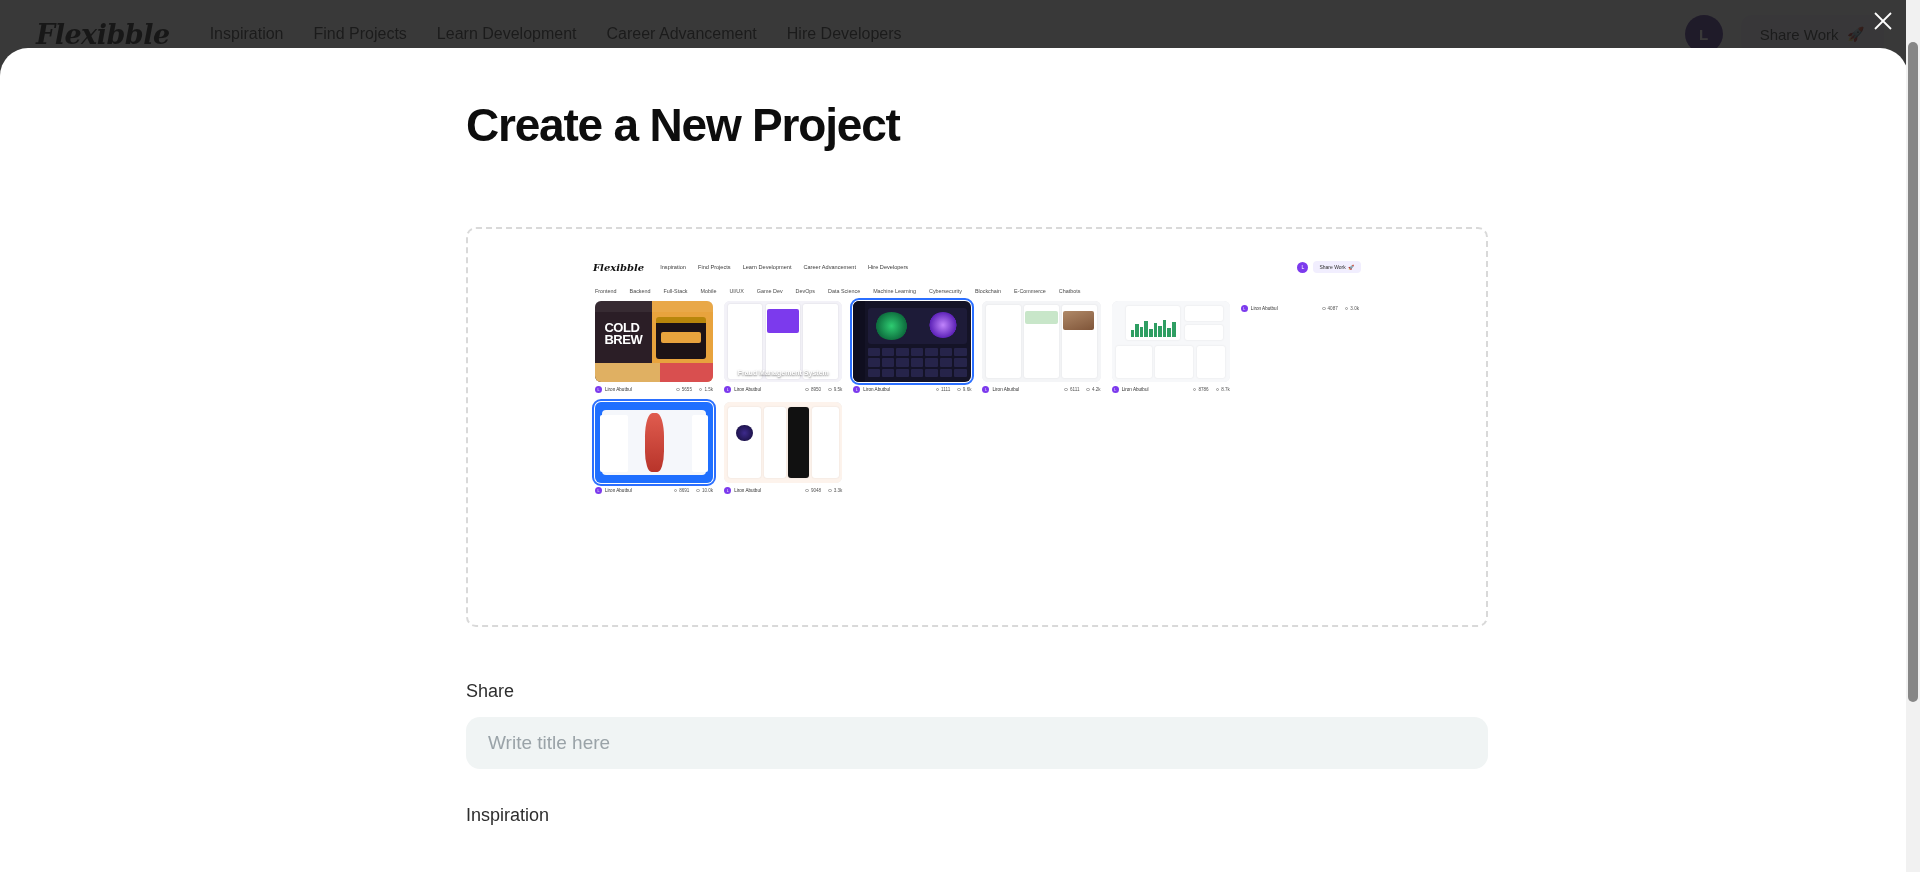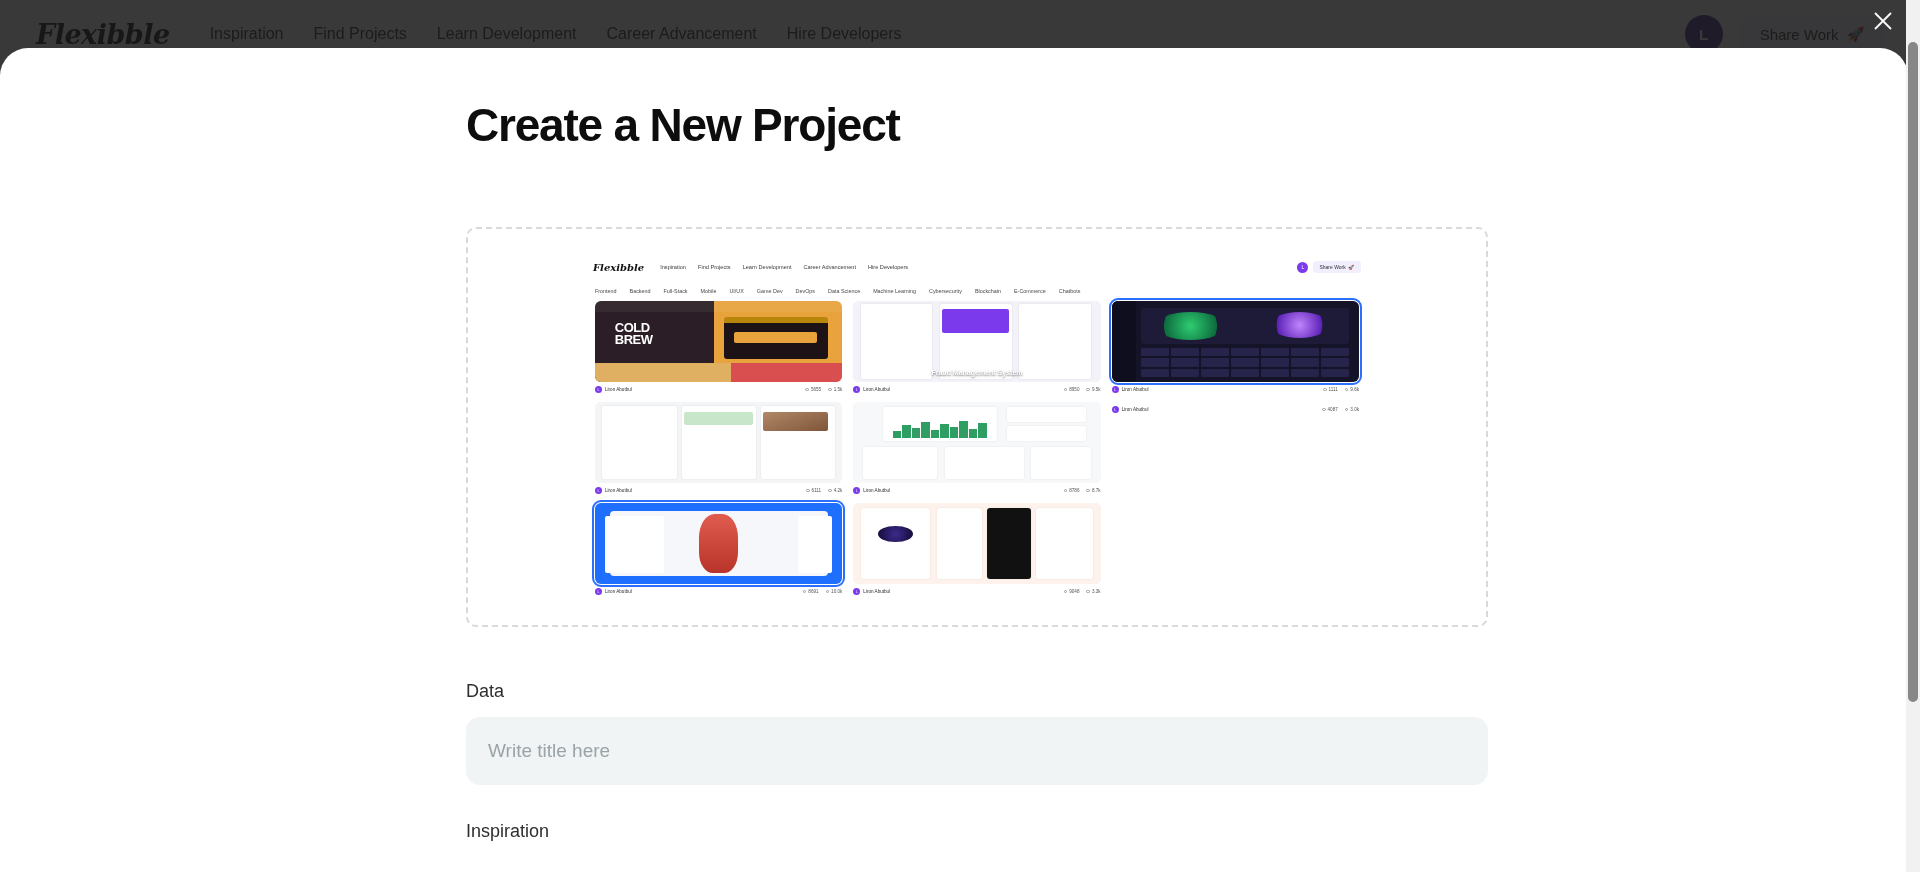--- a/index.html
+++ b/index.html
@@ -147,21 +147,21 @@
   }
 
   .p-cats {
     display: flex; gap: 13px;
     padding: 8px 14px 7px 14px;
   }
   .p-cat { font-size: 5.4px; color: #4a4a4a; white-space: nowrap; }
 
   .p-grid {
     display: grid;
-    grid-template-columns: repeat(3, 1fr);
+    grid-template-columns: repeat(6, 1fr);
     gap: 9px 11px;
     padding: 0 14px;
   }
   .p-card { }
   .p-thumb {
     width: 100%; height: 81px;
     border-radius: 6px;
     overflow: hidden;
     position: relative;
     background: #e9e9ee;
@@ -366,21 +366,21 @@
 
   
   .field { margin-bottom: 36px; }
   .field-label {
     font-size: 18px; color: #2e2e2e;
     margin-bottom: 15px;
     display: block;
   }
   .field-input {
     width: 1022px;
-    height: 68px;
+    height: 52px;
     background: #f0f4f4;
     border: none;
     border-radius: 14px;
     padding: 0 22px;
     font-size: 19px;
     color: #2e2e2e;
     font-family: "Liberation Sans", sans-serif;
     outline: none;
   }
   .field-input::placeholder { color: #9aa3a8; }
@@ -705,21 +705,21 @@
                     </span>
                 </span>
               </div>
             </div>
 
           </div>
         </div>
       </div>
 
       <div class="field">
-        <label class="field-label">Data</label>
+        <label class="field-label">Share</label>
         <input class="field-input" type="text" placeholder="Write title here" style="">
       </div>
 
       <div class="field">
         <label class="field-label">Inspiration</label>
       </div>
 
     </div>
   </div>
 </div>

